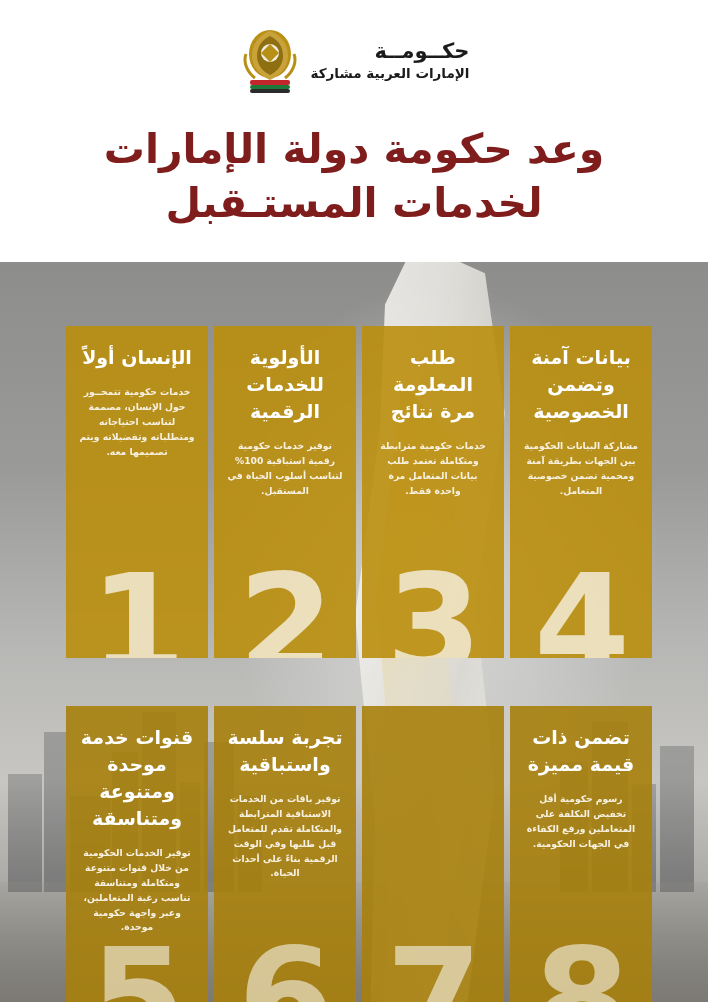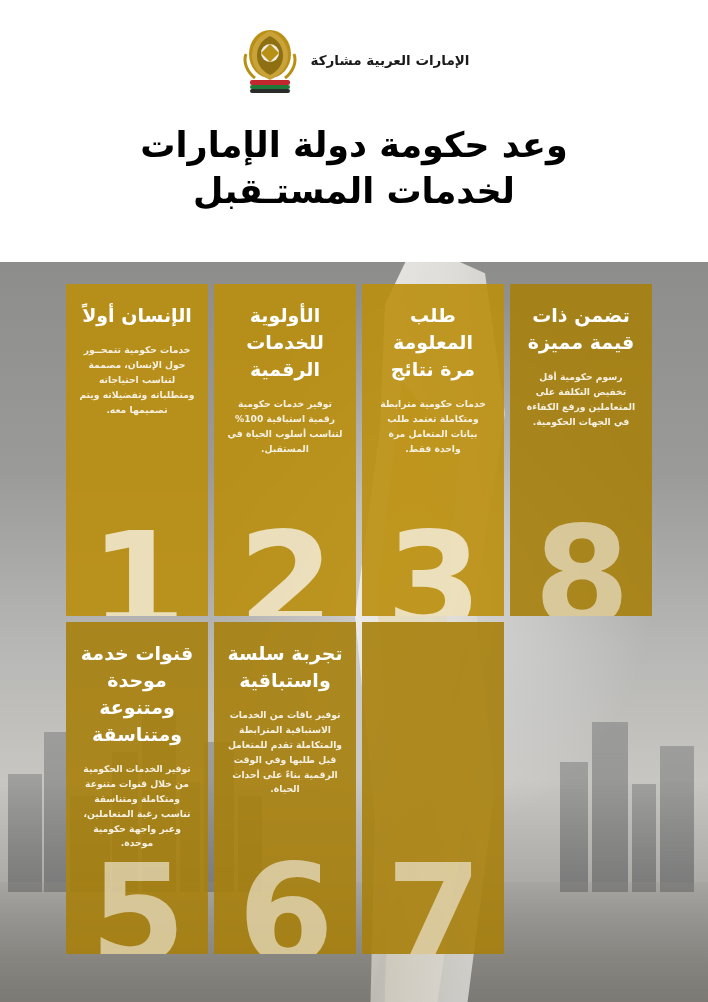--- a/index.html
+++ b/index.html
@@ -50,22 +50,22 @@
     letter-spacing: 1px;
   }
   .gov-line2 {
     font-size: 13.5px;
     font-weight: bold;
   }
   .headline {
     margin: 26px 0 0 0;
     padding: 0 34px;
     text-align: center;
-    color: #000000;
-    font-size: 35px;
+    color: #7f1d1d;
+    font-size: 41px;
     font-weight: bold;
     line-height: 1.32;
     letter-spacing: 0.5px;
   }
   .headline .l2 {
     display: block;
     letter-spacing: 3px;
   }
 
   
@@ -144,20 +144,21 @@
   }
   .tile {
     position: relative;
     width: 142px;
     height: 332px;
     background: rgba(186,142,13,0.90);
     color: #ffffff;
     overflow: hidden;
     padding: 18px 13px 0 13px;
     box-sizing: border-box;
+    margin-top: 42px;
   }
   .tile.alt { background: rgba(167,127,12,0.90); }
   .tile-title {
     font-size: 19px;
     font-weight: bold;
     line-height: 1.42;
     text-align: center;
     letter-spacing: 0.2px;
   }
   .tile-body {
@@ -200,20 +201,21 @@
           <circle cx="31" cy="29" r="9" fill="#f2efe6"></circle>
           <path d="M22 29 L31 20 L40 29 L31 38 Z" fill="#b99016"></path>
           <rect x="11" y="56" width="40" height="5" rx="2" fill="#c1272d"></rect>
           <rect x="11" y="61" width="40" height="4" rx="2" fill="#1f7a3a"></rect>
           <rect x="11" y="65" width="40" height="4" rx="2" fill="#2b2b2b"></rect>
           <path d="M7 30 C4 38 8 48 16 54" stroke="#b99016" stroke-width="3" fill="none"></path>
           <path d="M55 30 C58 38 54 48 46 54" stroke="#b99016" stroke-width="3" fill="none"></path>
         </svg>
       </div>
       <div class="gov-text">
+        <div class="gov-line1">حكــومــة</div>
         <div class="gov-line2">الإمارات العربية مشاركة</div>
       </div>
     </div>
 
     <h1 class="headline">
       <span class="l1">وعد حكومة دولة الإمارات</span>
       <span class="l2">لخدمات المستـقبل</span>
     </h1>
   </div>
 
@@ -234,20 +236,25 @@
       <i style="left:632px;width:24px; height:108px;"></i>
       <i style="left:660px;width:34px; height:146px;"></i>
     </div>
     <div class="ground"></div>
     <div class="figure"></div>
     <div class="figure2"></div>
 
     <div class="grid">
 
       <div class="col">
+        <div class="tile">
+          <div class="tile-title">بيانات آمنة وتضمن الخصوصية</div>
+          <div class="tile-body">مشاركة البيانات الحكومية بين الجهات بطريقة آمنة ومحمية تضمن خصوصية المتعامل.</div>
+          <div class="tile-num">4</div>
+        </div>
         <div class="tile alt">
           <div class="tile-title">تضمن ذات قيمة مميزة</div>
           <div class="tile-body">رسوم حكومية أقل تخفيض التكلفة على المتعاملين ورفع الكفاءة في الجهات الحكومية.</div>
           <div class="tile-num low">8</div>
         </div>
       </div>
 
       <div class="col">
         <div class="tile">
           <div class="tile-title">طلب المعلومة مرة نتائج</div>

